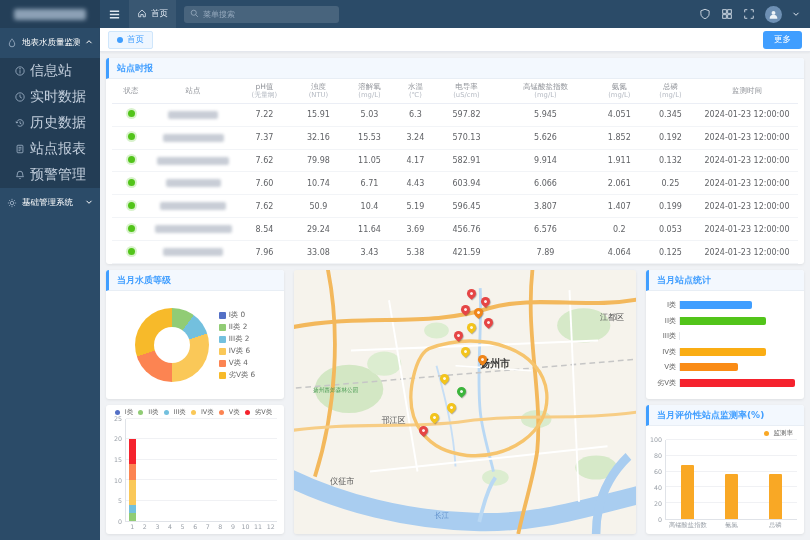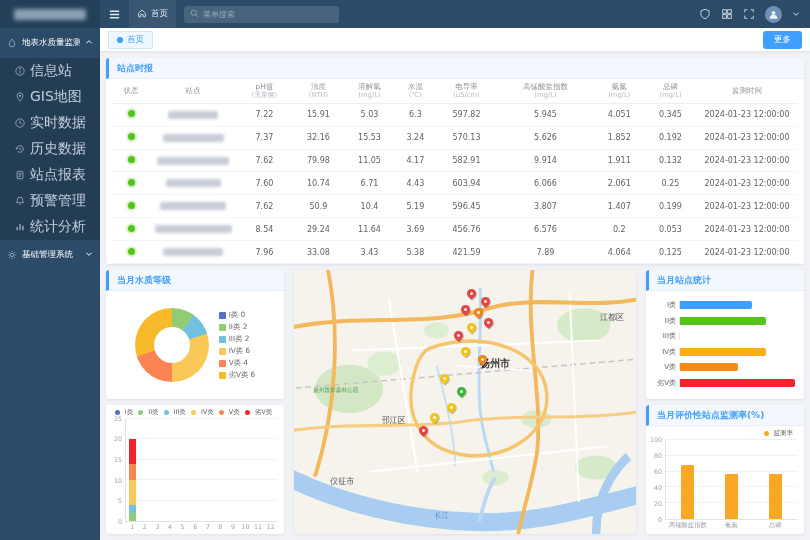--- a/index.html
+++ b/index.html
@@ -124,29 +124,20 @@
               <circle cx="6" cy="6" r="5" fill="none" stroke="currentColor"></circle>
               <path d="M6 5v4" stroke="currentColor"></path>
               <circle cx="6" cy="3.2" r=".9" fill="currentColor"></circle>
             </svg>
           </span>
           <span class="sub-label">信息站</span>
         </div>
         <div class="sub-item">
           <span class="mi">
             <svg width="10" height="10" viewBox="0 0 12 12">
-              <path d="M6 1a3.5 3.5 0 0 1 3.5 3.5C9.5 7 6 11 6 11S2.5 7 2.5 4.5A3.5 3.5 0 0 1 6 1z" fill="none" stroke="currentColor"></path>
-              <circle cx="6" cy="4.5" r="1.3" fill="currentColor"></circle>
-            </svg>
-          </span>
-          <span class="sub-label">GIS地图</span>
-        </div>
-        <div class="sub-item">
-          <span class="mi">
-            <svg width="10" height="10" viewBox="0 0 12 12">
               <circle cx="6" cy="6" r="5" fill="none" stroke="currentColor"></circle>
               <path d="M6 3v3l2.2 1.3" fill="none" stroke="currentColor"></path>
             </svg>
           </span>
           <span class="sub-label">实时数据</span>
         </div>
         <div class="sub-item">
           <span class="mi">
             <svg width="10" height="10" viewBox="0 0 12 12">
               <path d="M2 6a4 4 0 1 1 1.2 2.8M2 6 1 4.5M2 6l1.6-.8" fill="none" stroke="currentColor"></path>
@@ -165,28 +156,20 @@
           <span class="sub-label">站点报表</span>
         </div>
         <div class="sub-item">
           <span class="mi">
             <svg width="10" height="10" viewBox="0 0 12 12">
               <path d="M6 1.5a3.2 3.2 0 0 1 3.2 3.2c0 2.6 1 3.3 1 3.3H1.8s1-.7 1-3.3A3.2 3.2 0 0 1 6 1.5z" fill="none" stroke="currentColor"></path>
               <path d="M5 9.8a1.1 1.1 0 0 0 2 0" fill="none" stroke="currentColor"></path>
             </svg>
           </span>
           <span class="sub-label">预警管理</span>
-        </div>
-        <div class="sub-item">
-          <span class="mi">
-            <svg width="10" height="10" viewBox="0 0 12 12">
-              <path d="M2.5 10V6M6 10V2.5M9.5 10V4.5" stroke="currentColor" stroke-width="1.6"></path>
-            </svg>
-          </span>
-          <span class="sub-label">统计分析</span>
         </div>
       </nav>
     <div class="menu-root">
       <span class="mi">
         <svg width="10" height="10" viewBox="0 0 12 12">
             <circle cx="6" cy="6" r="2" fill="none" stroke="currentColor"></circle>
             <path d="M6 1v1.8M6 9.2V11M1 6h1.8M9.2 6H11M2.5 2.5l1.3 1.3M8.2 8.2l1.3 1.3M9.5 2.5 8.2 3.8M3.8 8.2 2.5 9.5" stroke="currentColor"></path>
           </svg>
       </span>
       <span class="mlabel">基础管理系统</span>

